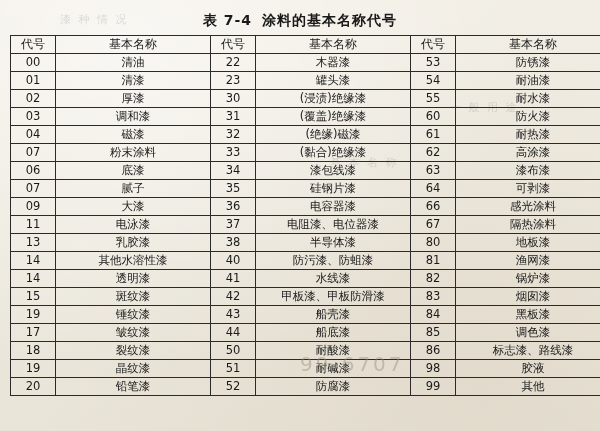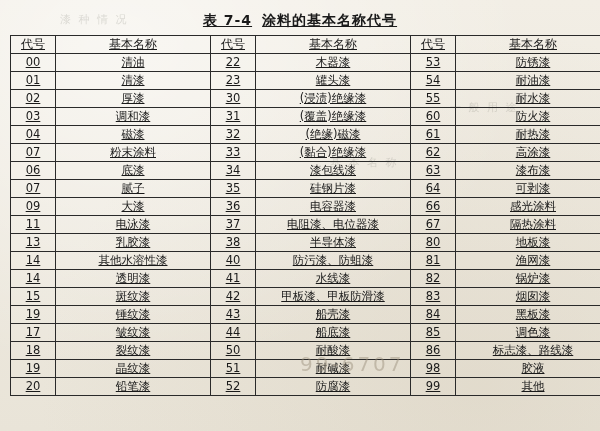--- a/index.html
+++ b/index.html
@@ -21,21 +21,21 @@
     pointer-events:none;
   }
   .ghost{
     position:absolute;
     color:rgba(120,120,110,0.22);
     font-size:11px;
     letter-spacing:2px;
     pointer-events:none;
     white-space:nowrap;
   }
-  .wrap{position:relative;padding:6px 10px 0 10px;box-sizing:border-box;height:100%;text-decoration:underline;}
+  .wrap{position:relative;padding:6px 10px 0 10px;box-sizing:border-box;height:100%;}
   .title{
     text-align:center;
     font-size:14px;
     font-weight:bold;
     letter-spacing:1px;
     margin:6px 0 5px 0;
     font-family:"DejaVu Sans","Liberation Sans",sans-serif;
   }
   .title .tno{margin-right:10px;}
   table.main{

